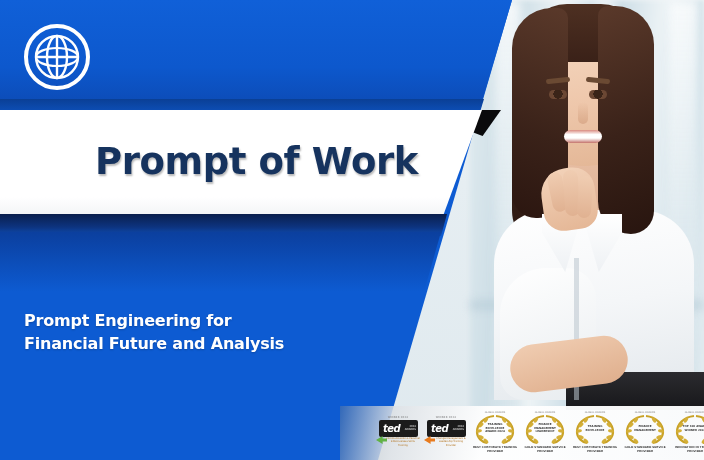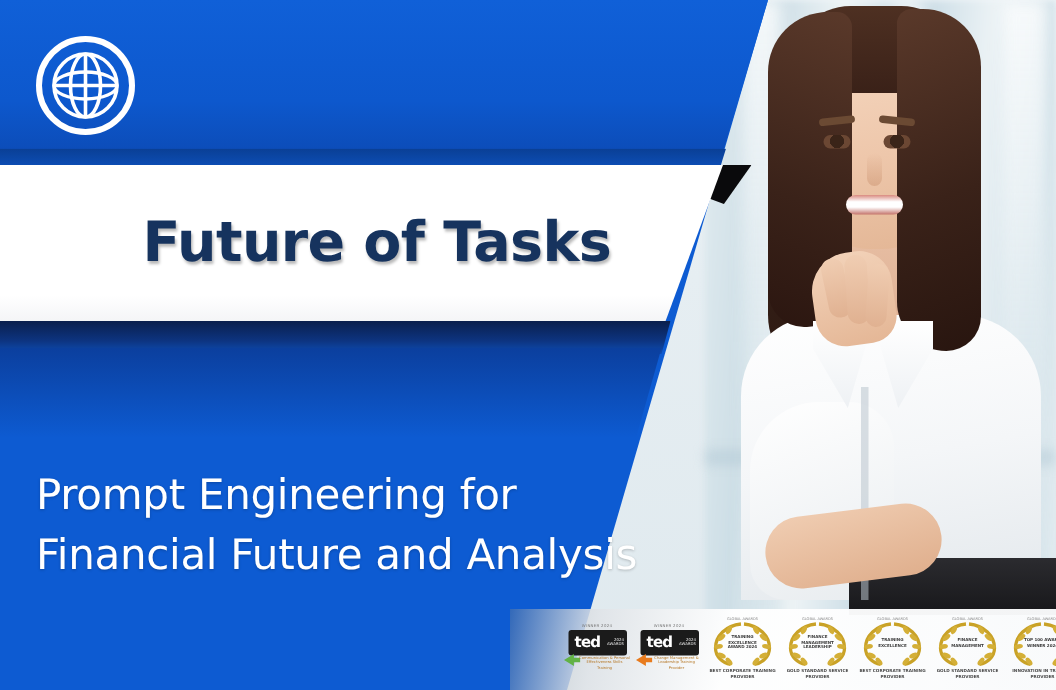--- a/index.html
+++ b/index.html
@@ -188,21 +188,21 @@
     text-shadow:1px 2px 2px rgba(0,0,0,.28);
     white-space:nowrap;
   }
 
   
   .globe-wrap { position:absolute; left:22px; top:22px; width:70px; height:70px; }
 
   
   .subtitle {
     position:absolute; left:24px; top:310px; width:400px;
-    font-size:28px; font-weight:400; line-height:1.42;
+    font-size:16px; font-weight:700; line-height:1.42;
     color:#ffffff; letter-spacing:-.2px;
     text-shadow:0 1px 2px rgba(0,0,0,.22);
   }
   .subtitle span { display:block; white-space:nowrap; }
 
   
   .badge-strip {
     position:absolute; left:340px; top:406px; width:364px; height:54px;
     background:linear-gradient(100deg, rgba(120,130,138,.35) 0%,
       rgba(224,228,232,.92) 16%, rgba(255,255,255,.97) 40%,
@@ -218,21 +218,21 @@
     font-size:2.6px; color:#7a7a7a; letter-spacing:.2px; white-space:nowrap;
     text-align:center; line-height:4px; overflow:hidden;
   }
   .ted-box {
     position:absolute; left:3px; top:4px; width:39px; height:17px;
     background:#1b1b1b; border-radius:2px;
     display:flex; align-items:center;
   }
   .ted-word {
     color:#ffffff; font-size:10px; font-weight:800; line-height:1;
-    padding-left:4px; letter-spacing:-.5px;
+    padding-left:4px; letter-spacing:-.5px;font-style:italic;
   }
   .ted-year {
     position:absolute; right:2px; top:1px; width:13px; height:14px;
     display:flex; flex-direction:column; justify-content:center;
     font-size:2.6px; line-height:1.25; color:#e8e8e8; text-align:right;
     overflow:hidden;
   }
   .ted-tick {
     position:absolute; left:0px; top:20px; width:11px; height:8px;
     clip-path: polygon(0 50%, 60% 0, 60% 32%, 100% 32%, 100% 68%, 60% 68%, 60% 100%);
@@ -312,21 +312,21 @@
       <circle cx="35" cy="35" r="21" fill="none" stroke="#ffffff" stroke-width="2.4"></circle>
       <line x1="35" y1="14" x2="35" y2="56" stroke="#ffffff" stroke-width="2.4"></line>
       <line x1="14" y1="35" x2="56" y2="35" stroke="#ffffff" stroke-width="2.4"></line>
       <ellipse cx="35" cy="35" rx="10" ry="21" fill="none" stroke="#ffffff" stroke-width="2.4"></ellipse>
       <ellipse cx="35" cy="35" rx="21" ry="9" fill="none" stroke="#ffffff" stroke-width="2.2"></ellipse>
     </svg>
   </div>
 
   <div class="banner-shadow-tri"></div>
   <div class="white-banner"></div>
-  <div class="banner-title">Future of Tasks</div>
+  <div class="banner-title">Prompt of Work</div>
 
   <div class="navy-band-bottom"></div>
   <div class="blue-grad-lower"></div>
 
   <div class="subtitle">
     <span>Prompt Engineering for</span>
     <span>Financial Future and Analysis</span>
   </div>
 
   <div class="badge-strip">

